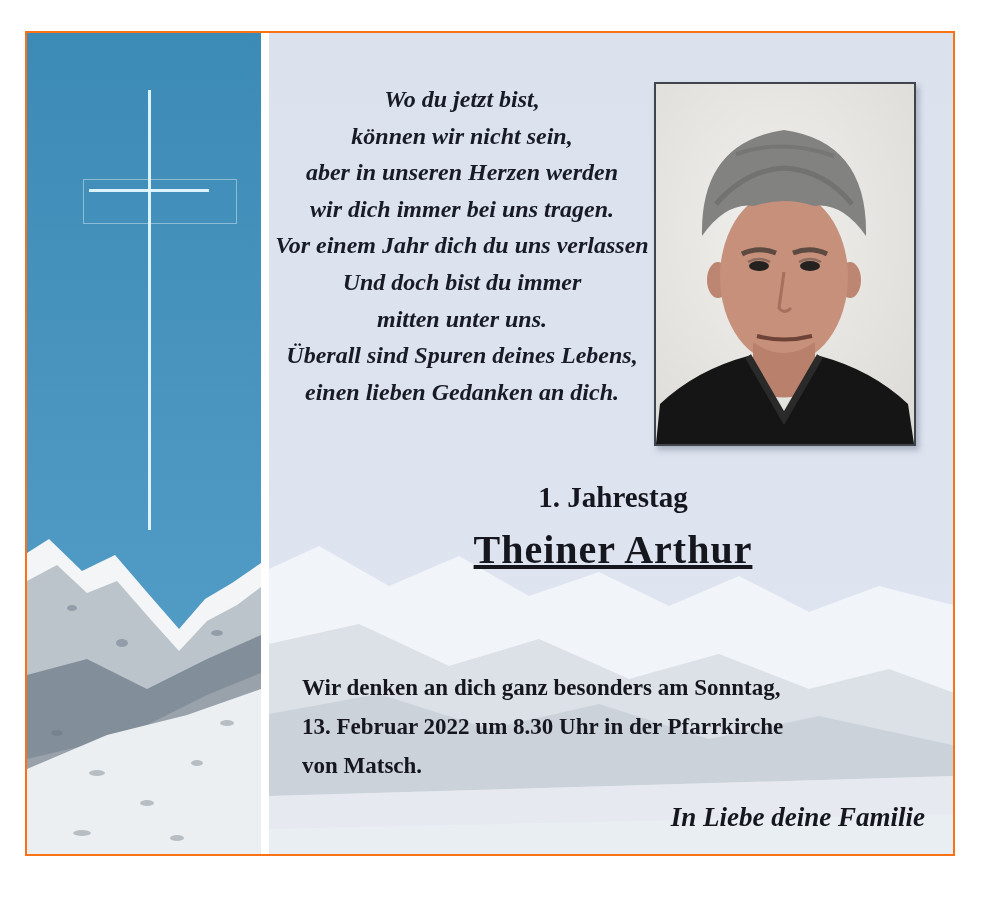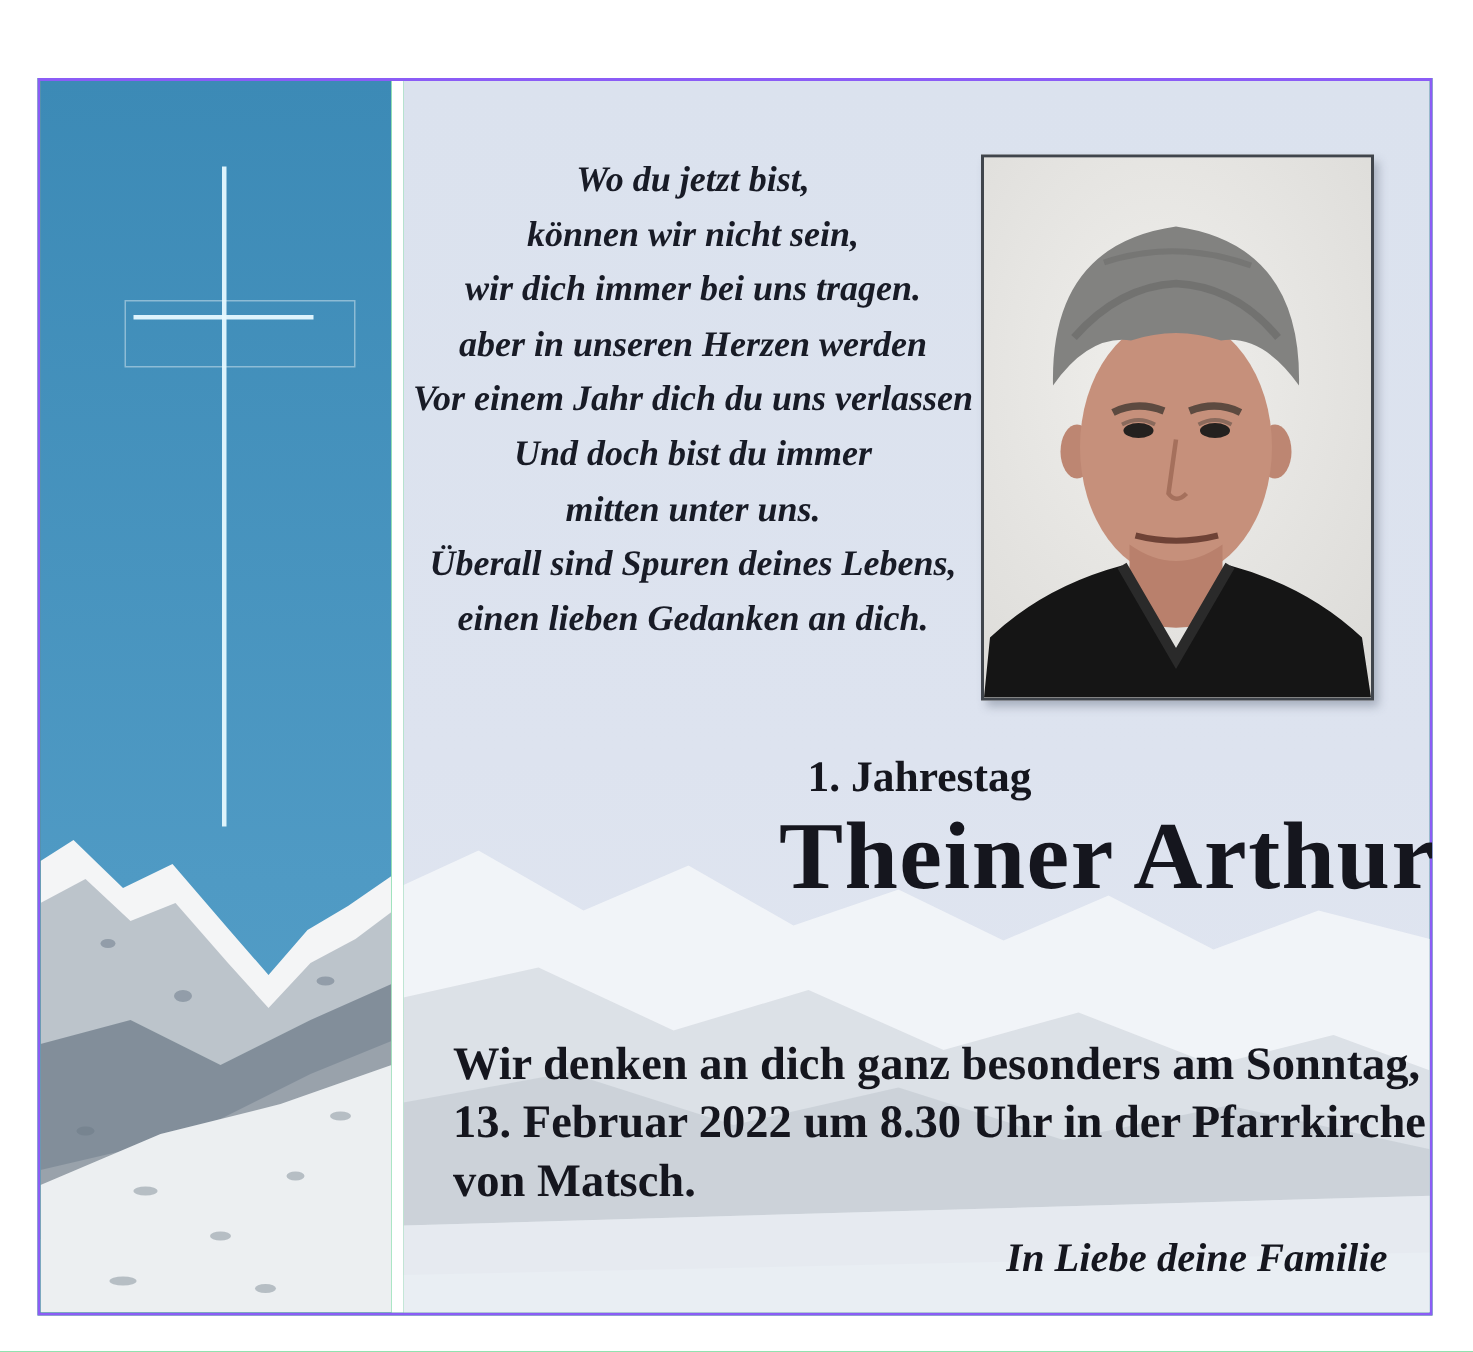--- a/index.html
+++ b/index.html
@@ -2,21 +2,21 @@
 <html><head>
 <meta charset="utf-8">
 <style>
   html,body{margin:0;padding:0;}
   body{
     width:982px;height:901px;position:relative;background:#ffffff;
     font-family:"Liberation Serif","DejaVu Serif",serif;overflow:hidden;
   }
   .card{
     position:absolute;left:25px;top:31px;width:930px;height:825px;
-    box-sizing:border-box;border:2px solid #8b5cf6;background:#22c55e;margin-top:21px;
+    box-sizing:border-box;border:2px solid #f97316;background:#0ea5e9;
   }
   .left-panel{
     position:absolute;left:0;top:0;width:234px;height:821px;overflow:hidden;
   }
   .left-panel svg{position:absolute;left:0;top:0;}
   .separator{
     position:absolute;left:234px;top:0;width:8px;height:821px;background:#ffffff;
   }
   .right-panel{
     position:absolute;left:242px;top:0;right:0;height:821px;overflow:hidden;
@@ -44,32 +44,33 @@
     position:absolute;left:627px;top:49px;width:258px;height:360px;
     border:2px solid #40454c;background:#eae9e6;
     box-shadow:3px 4px 6px rgba(70,80,100,.35);
   }
   .photo svg{display:block;}
   .anniversary{
     position:absolute;left:242px;top:445px;width:688px;text-align:center;
     font-size:29px;line-height:38px;font-weight:bold;color:#15161e;
   }
   .name{
-    position:absolute;left:242px;top:482px;width:688px;text-align:right;
-    font-size:64px;line-height:70px;font-weight:bold;letter-spacing:1px;color:#15161e;
+    position:absolute;left:242px;top:482px;width:688px;text-align:center;
+    font-size:40px;line-height:70px;font-weight:bold;letter-spacing:1px;color:#15161e;
     white-space:nowrap;
+    text-decoration:underline;
   }
   .dates{
     position:absolute;left:242px;top:558px;width:688px;text-align:center;
     font-size:29px;line-height:40px;font-weight:bold;color:#15161e;white-space:nowrap;
   }
   .dates .death{margin-left:42px;}
   .announcement{
     position:absolute;left:275px;top:635px;width:640px;
-    font-size:31px;line-height:39px;font-weight:bold;color:#15161e;white-space:nowrap;
+    font-size:23px;line-height:39px;font-weight:bold;color:#15161e;white-space:nowrap;
   }
   .closing{
     position:absolute;right:28px;top:765px;text-align:center;
     font-size:27px;line-height:38px;font-weight:bold;font-style:italic;color:#15161e;
     white-space:nowrap;
   }
 </style>
 </head>
 <body>
 
@@ -117,22 +118,22 @@
       <polygon fill="#f3f5f8" opacity="0.9" points="0,45 50,22 120,62 190,32 260,72 330,48 400,82 470,52 540,88 610,62 688,82 688,330 0,330"></polygon>
       <polygon fill="#c7ced6" opacity="0.5" points="0,120 90,100 180,142 270,115 360,155 450,130 540,165 620,145 688,170 688,252 0,272"></polygon>
       <polygon fill="#aeb6c0" opacity="0.35" points="0,190 110,170 220,205 330,180 440,215 550,192 688,222 688,290 0,305"></polygon>
       <polygon fill="#e8ecf2" opacity="0.85" points="0,272 688,252 688,330 0,330"></polygon>
     </svg>
   </div>
 
   <div class="poem">
     <div>Wo du jetzt bist,</div>
     <div>können wir nicht sein,</div>
+    <div>aber in unseren Herzen werden</div>
     <div>wir dich immer bei uns tragen.</div>
-    <div>aber in unseren Herzen werden</div>
     <div>Vor einem Jahr dich du uns verlassen</div>
     <div>Und doch bist du immer</div>
     <div>mitten unter uns.</div>
     <div>Überall sind Spuren deines Lebens,</div>
     <div>einen lieben Gedanken an dich.</div>
   </div>
 
   <div class="photo">
     <svg width="258" height="360" viewBox="0 0 258 360">
       <defs>

